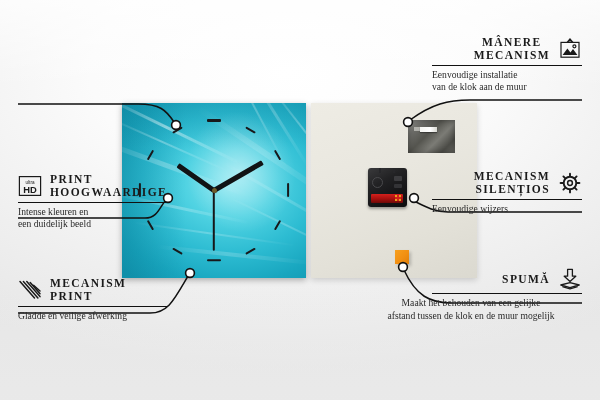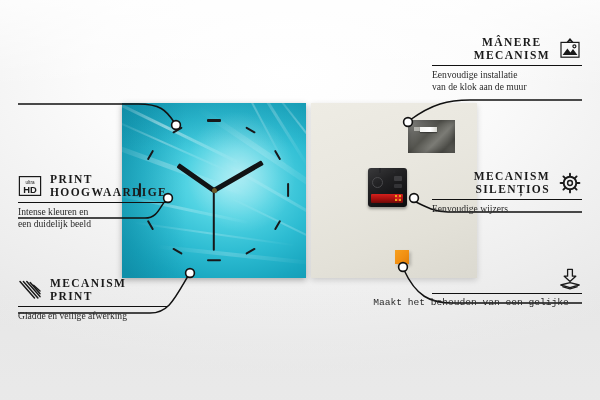--- a/index.html
+++ b/index.html
@@ -377,21 +377,23 @@
   <div class="callout" style="left:432px; top:268px; width:150px;">
     <div class="co-title right">
       <svg class="ico" viewBox="0 0 24 22">
         <g fill="none" stroke="#1a1a1a" stroke-width="1.3" stroke-linejoin="round">
           <path d="M9.6 1.4 H14.4 V8.2 H17.8 L12 13.4 L6.2 8.2 H9.6 Z"></path>
           <path d="M12 14.6 L21.2 17.0 L12 19.6 L2.8 17.0 Z"></path>
           <path d="M4.4 18.6 L12 20.8 L19.6 18.6"></path>
         </g>
       </svg>
       <div class="co-words" style="text-align:right;">
-      </div>
-    </div>
-    <div class="co-rule" style="width:150px;"></div>
-    <div class="co-desc" style="text-align:center; width:222px; margin-left:-72px;font-family:Liberation Mono, monospace;">
+        <div>SPUMĂ</div>
+      </div>
+    </div>
+    <div class="co-rule" style="width:150px;"></div>
+    <div class="co-desc" style="text-align:center; width:222px; margin-left:-72px;">
       <div>Maakt het behouden van een gelijke</div>
+      <div>afstand tussen de klok en de muur mogelijk</div>
     </div>
   </div>
 
 </div>
 
 </body></html>

